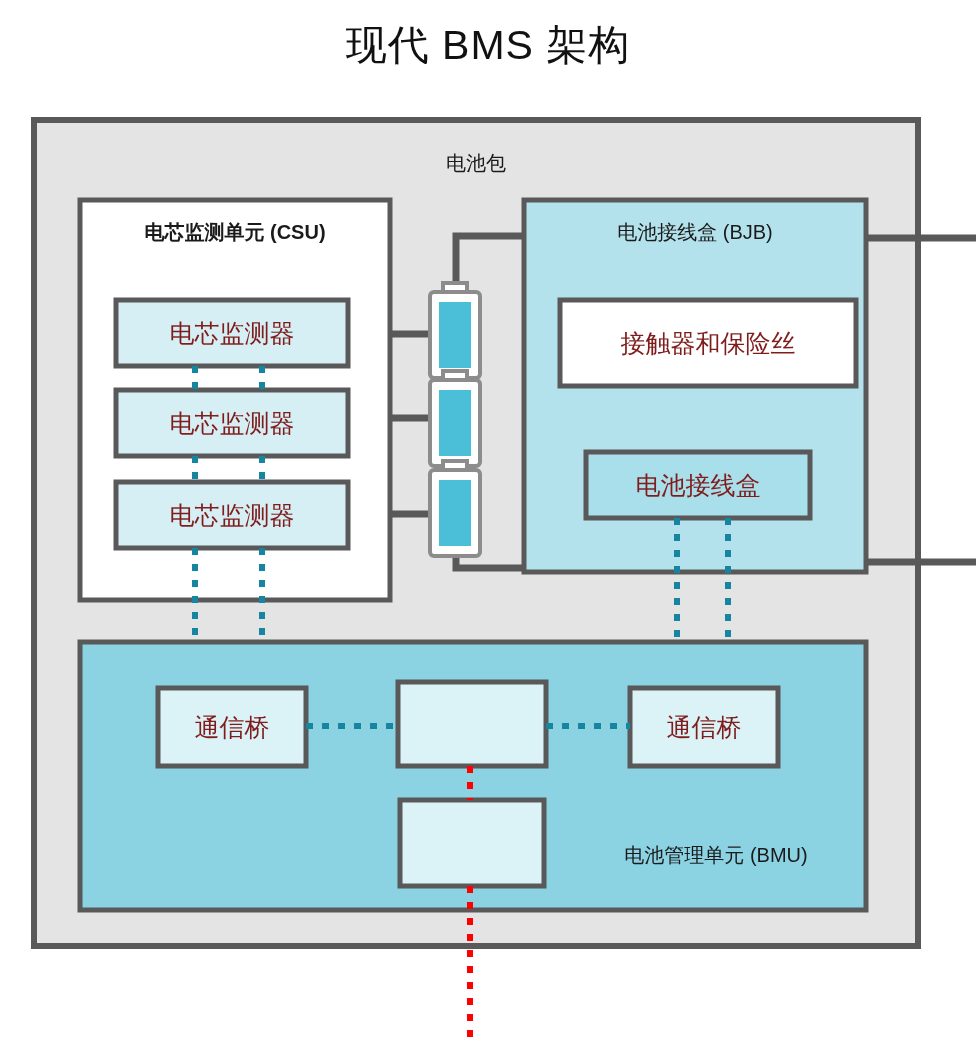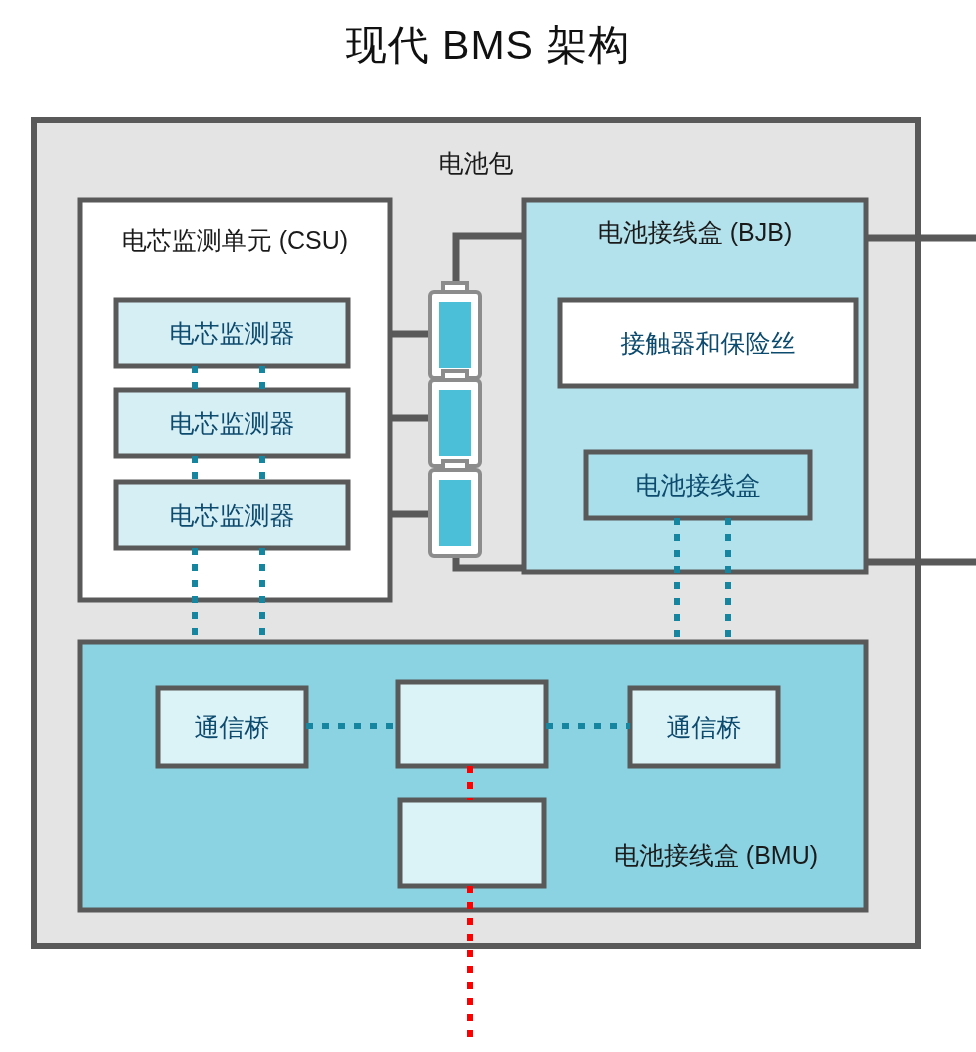--- a/index.html
+++ b/index.html
@@ -39,22 +39,22 @@
   }
   .boxlabel {
     position: absolute;
     display: flex;
     align-items: center;
     justify-content: center;
     text-align: center;
     line-height: 1.15;
     pointer-events: none;
   }
-  .hdr { font-size: 25px; color: #1a1a1a; }
-  .inner-t { font-size: 25px; color: #0c4a6e; }
+  .hdr { font-size: 20px; color: #1a1a1a; }
+  .inner-t { font-size: 25px; color: #7f1d1d; }
 </style>
 </head>
 <body>
 
 <div id="stage">
 
   <div id="title">现代 BMS 架构</div>
 
   <svg class="layer" viewBox="0 0 976 1052">
     <defs></defs>
@@ -136,30 +136,30 @@
     </g>
 
     <g stroke="#FF0000" stroke-width="6" stroke-dasharray="7 9" fill="none">
       <path d="M 470 766 L 470 800"></path>
       <path d="M 470 886 L 470 1040"></path>
     </g>
   </svg>
 
   <div class="boxlabel hdr" style="left:34px; top:140px; width:884px; height:46px;">电池包</div>
 
-  <div class="boxlabel hdr" style="left:80px; top:216px; width:310px; height:48px;">电芯监测单元 (CSU)</div>
+  <div class="boxlabel hdr" style="left:80px; top:208px; width:310px; height:48px;font-weight:bold;">电芯监测单元 (CSU)</div>
 
   <div class="boxlabel inner-t" style="left:116px; top:300px; width:232px; height:66px;">电芯监测器</div>
   <div class="boxlabel inner-t" style="left:116px; top:390px; width:232px; height:66px;">电芯监测器</div>
   <div class="boxlabel inner-t" style="left:116px; top:482px; width:232px; height:66px;">电芯监测器</div>
 
   <div class="boxlabel hdr" style="left:524px; top:208px; width:342px; height:48px;">电池接线盒 (BJB)</div>
 
   <div class="boxlabel inner-t" style="left:560px; top:300px; width:296px; height:86px;">接触器和保险丝</div>
 
   <div class="boxlabel inner-t" style="left:586px; top:452px; width:224px; height:66px;">电池接线盒</div>
 
   <div class="boxlabel inner-t" style="left:158px; top:688px; width:148px; height:78px;">通信桥</div>
   <div class="boxlabel inner-t" style="left:630px; top:688px; width:148px; height:78px;">通信桥</div>
 
-  <div class="boxlabel hdr" style="left:566px; top:832px; width:300px; height:46px;">电池接线盒 (BMU)</div>
+  <div class="boxlabel hdr" style="left:566px; top:832px; width:300px; height:46px;">电池管理单元 (BMU)</div>
 
 </div>
 
 </body></html>

